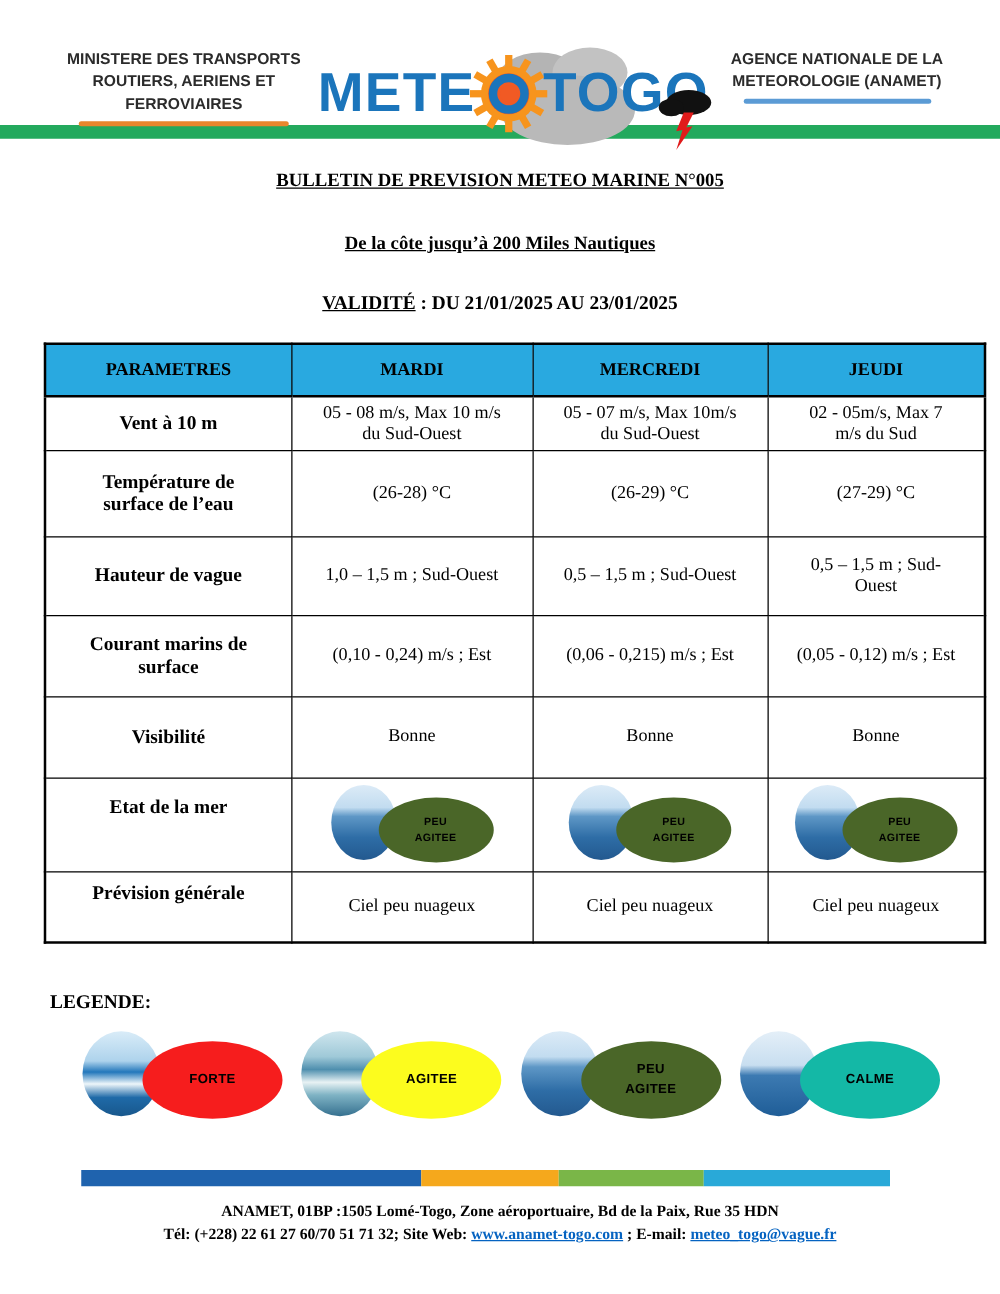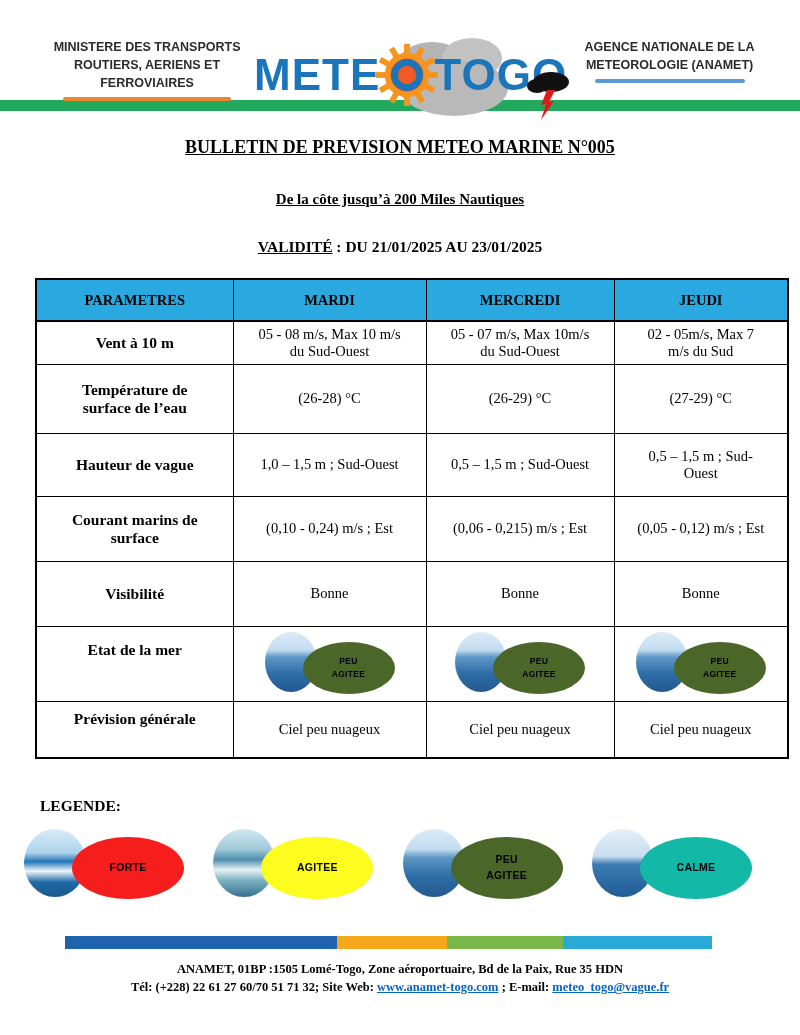--- a/index.html
+++ b/index.html
@@ -23,21 +23,21 @@
   .logo-cloud { position:absolute; left:118px; top:-14px; }
   .logo-text { font-family:"Liberation Sans", sans-serif; font-weight:bold; font-size:44px; color:#1b75bb; letter-spacing:1px; position:relative; }
   .logo-sun { position:relative; width:62px; height:62px; margin:0 -4px; z-index:2; }
   .logo-togo { position:relative; z-index:1; }
   .logo-bolt { position:absolute; right:-6px; bottom:-16px; z-index:3; }
 
   .green-bar { height:11px; background:#23a95d; width:100%; }
 
   
   .titles { text-align:center; }
-  .title1 { margin-top:26px; font-size:18px; font-weight:bold; text-decoration:underline; }
+  .title1 { margin-top:26px; font-size:15px; font-weight:bold; text-decoration:underline; }
   .title2 { margin-top:33px; font-size:15px; font-weight:bold; text-decoration:underline; }
   .title3 { margin-top:30px; font-size:15.5px; font-weight:bold; }
   .title3 .u { text-decoration:underline; }
 
   
   table.forecast { border-collapse:collapse; margin:22px 0 0 35px; width:752px; table-layout:fixed; }
   table.forecast col.c0{width:197px} table.forecast col.c1{width:193px}
   table.forecast col.c2{width:188px} table.forecast col.c3{width:174px}
   table.forecast th, table.forecast td {
     border:1px solid #000; text-align:center; vertical-align:middle; padding:2px 21px;
@@ -65,21 +65,21 @@
   .photo-flat { background:linear-gradient(to bottom, #e4eff8 0%, #c8def0 40%, #3c7ab2 52%, #1f5d97 100%); }
   .sea-oval {
     position:absolute; right:0; top:10px; width:92px; height:52px; border-radius:50%;
     display:flex; flex-direction:column; justify-content:center; align-items:center;
     font-family:"Liberation Sans", sans-serif; font-weight:bold; font-size:8.5px; color:#000;
     line-height:1.5; letter-spacing:.3px;
   }
 
   
   .legend-title { margin:38px 0 0 40px; font-size:15.5px; font-weight:bold; }
-  .legend-row { display:flex; justify-content:space-between; padding:14px 48px 0 24px; }
+  .legend-row { display:flex; justify-content:space-between; padding:14px 48px 0 66px; }
   .legend-item { position:relative; width:160px; height:72px; }
   .legend-item .sea-photo { width:62px; height:68px; }
   .legend-item .sea-oval { width:112px; height:62px; top:8px; font-size:10.5px; }
 
   
   .footer { position:absolute; left:0; right:0; bottom:38px; }
   .footer-bar { display:flex; height:13px; margin:0 88px 0 65px; }
   .footer-bar .seg { height:100%; }
   .footer-text { text-align:center; font-weight:bold; font-size:12.5px; margin-top:11px; line-height:1.5; }
   .footer-text a { color:#0563c1; font-weight:bold; }

